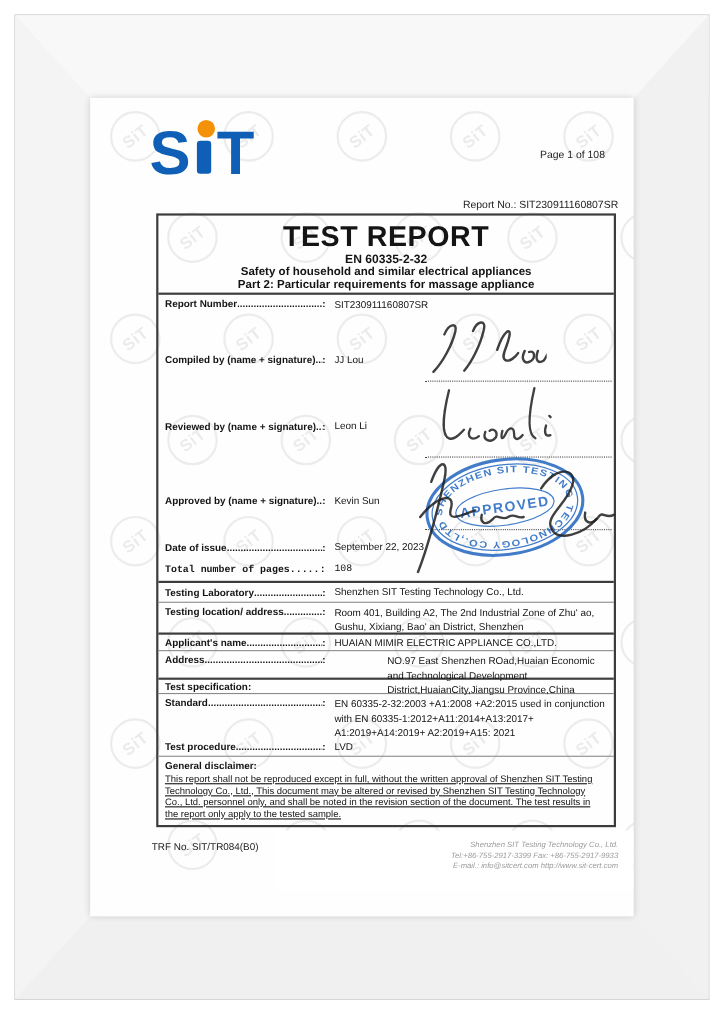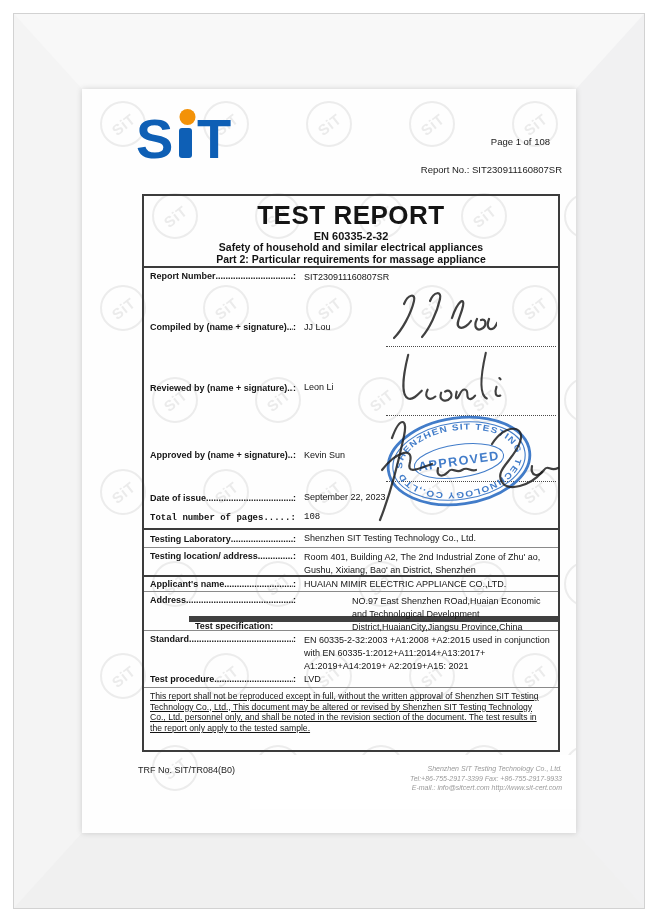--- a/index.html
+++ b/index.html
@@ -23,21 +23,21 @@
     color:rgba(110,110,110,.13);letter-spacing:.5px;}
   .footer-mask{position:absolute;left:168px;top:666px;width:326px;height:54px;background:#fff;z-index:2;}
   
   .content{position:absolute;inset:0;z-index:3;}
   .logo{position:absolute;left:54px;top:18px;}
   .logo text{font-family:"Liberation Sans","DejaVu Sans",sans-serif;font-weight:bold;}
   .logo .ls{fill:var(--logo-blue,#0e5fb5);font-size:56px;}
   .logo .stem{fill:var(--logo-blue,#0e5fb5);}
   .logo .dot{fill:var(--logo-orange,#f39208);}
   .page-ind{position:absolute;right:26px;top:47px;font-size:9.5px;color:#1c1c1c;}
-  .report-no{position:absolute;right:14px;top:75px;font-size:9.5px;color:#1c1c1c;padding-left:13px;}
+  .report-no{position:absolute;right:14px;top:92px;font-size:9.5px;color:#1c1c1c;padding-left:13px;}
   
   .doc-table{position:absolute;left:60px;top:105px;width:418px;border:2px solid #3c3c3c;
     box-sizing:border-box;background:transparent;}
   .title-block{height:72px;border-bottom:2px solid #3c3c3c;text-align:center;padding-top:5px;box-sizing:border-box;}
   .t-main{font-size:26px;font-weight:bold;letter-spacing:.5px;line-height:28px;}
   .t-std{font-size:11px;font-weight:bold;line-height:12px;margin-top:1px;}
   .t-sub{font-size:10.5px;font-weight:bold;line-height:11.5px;}
   .row{display:flex;box-sizing:border-box;}
   .cell-l{width:152px;flex:0 0 152px;display:flex;align-items:center;padding-left:6px;box-sizing:border-box;
     font-weight:bold;font-size:9px;overflow:hidden;}
@@ -48,21 +48,21 @@
   .r0{height:33px;}
   .r1{height:52px;}
   .r2{height:69px;}
   .r3{height:66px;}
   .r4{height:19px;}
   .r5{height:21px;font-family:Liberation Mono, monospace;}
   .r6{height:19px;border-top:2px solid #3c3c3c;}
   .r7{height:28px;border-top:1px solid #8a8a8a;}
   .r8{height:16px;border-top:2px solid #3c3c3c;}
   .r9{height:25px;border-top:1px solid #8a8a8a;gap:48px;}
-  .r10{height:14px;border-top:6px solid #404040;margin-left:45px;}
+  .r10{height:14px;border-top:2px solid #404040;}
   .r11{height:41px;border-top:1px solid #8a8a8a;}
   .r12{height:16px;}
   .r13{height:60px;border-top:1px solid #8a8a8a;display:block;padding:2px 8px 0 6px;}
   .r10 .cell-l{width:100%;flex:1;}
   .disc-label{font-weight:bold;font-size:9px;line-height:12px;}
   .disc-text{font-size:8.6px;line-height:10.6px;margin-top:1px;text-decoration:underline;}
   
   .sigline{position:absolute;width:170px;border-bottom:1.5px dotted #4a4a4a;z-index:4;}
   .sl1{left:242px;top:150px;}
   .sl2{left:242px;top:219px;}
@@ -342,20 +342,21 @@
         <div class="row r12">
           <div class="cell-l">
               <span class="lt">Test procedure</span>
               <span class="dots">........................................................................................................</span>
               <span>:</span>
             </div>
           <div class="cell-v">LVD</div>
         </div>
 
         <div class="r13">
+          <div class="disc-label">General disclaimer:</div>
           <div class="disc-text">This report shall not be reproduced except in full, without the written approval of Shenzhen SIT Testing Technology Co., Ltd., This document may be altered or revised by Shenzhen SIT Testing Technology Co., Ltd. personnel only, and shall be noted in the revision section of the document. The test results in the report only apply to the tested sample.</div>
         </div>
 
         <div class="sigline sl1"></div>
         <div class="sigline sl2"></div>
         <div class="sigline sl3"></div>
 
         <svg class="stamp" width="150" height="94" viewBox="0 0 160 100">
           <ellipse cx="80" cy="50" rx="76" ry="46" stroke-width="3"></ellipse>
           <ellipse cx="80" cy="50" rx="71" ry="41" stroke-width="1.2"></ellipse>

